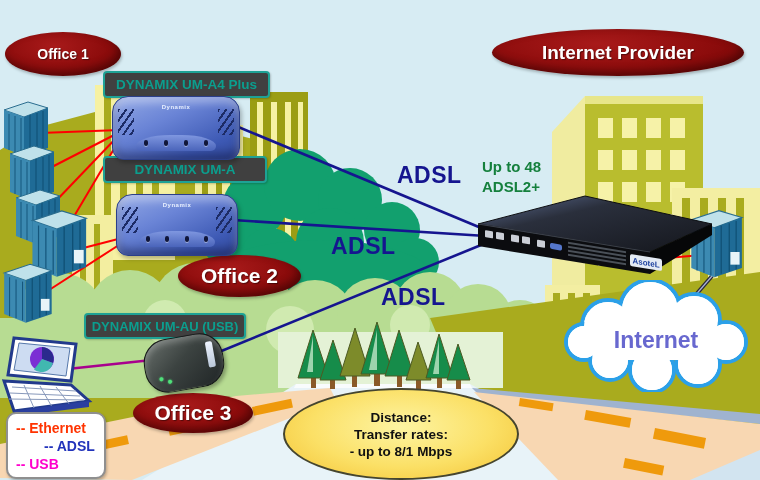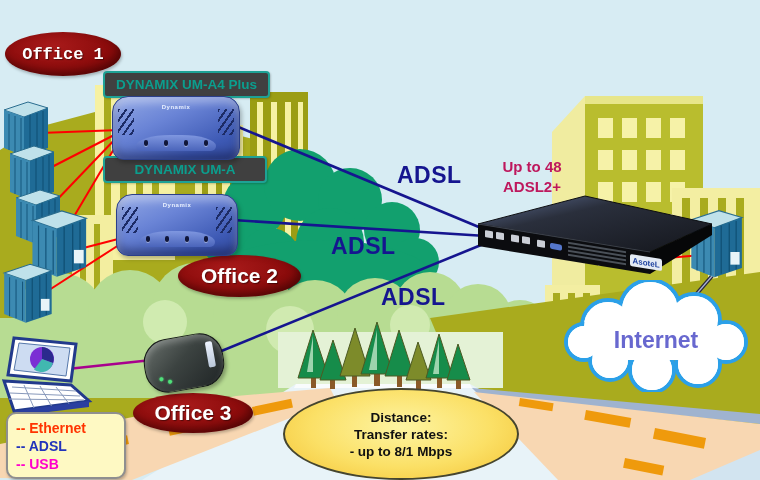--- a/index.html
+++ b/index.html
@@ -51,34 +51,34 @@
     background:linear-gradient(140deg,#6a716d 0%,#3c4341 45%,#1f2425 100%);
     border:1px solid #151818;
     box-shadow:inset 0 4px 6px rgba(255,255,255,.25), 2px 3px 4px rgba(0,0,0,.3);
     transform:rotate(-10deg);
   }
   .usbmodem .led{position:absolute;width:4px;height:4px;border-radius:50%;background:#4fe07a;box-shadow:0 0 2px #4fe07a;}
   .usbmodem .tag{position:absolute;right:8px;top:9px;width:7px;height:26px;border-radius:2px;
     background:linear-gradient(#eef4ff,#b9c6d8);}
 
   .legend{
-    background:#fef9c3;border:2px solid #8f8f8f;border-radius:10px;
-    padding:5px 20px 4px 8px;box-shadow:1px 2px 3px rgba(0,0,0,.25);
+    background:#ffffff;border:2px solid #8f8f8f;border-radius:10px;
+    padding:5px 0 4px 8px;box-shadow:1px 2px 3px rgba(0,0,0,.25);
   }
   .legend div{font-weight:bold;font-size:14px;line-height:18px;white-space:nowrap;}
 
   .info-bubble{
     border-radius:50%;
     background:radial-gradient(ellipse at 50% 42%, #fdf4a2 0%, #fbe066 55%, #f3c233 100%);
     border:2px solid #45452f;
     display:flex;flex-direction:column;align-items:center;justify-content:center;
     color:#111;font-weight:bold;font-size:13.5px;line-height:17px;text-align:center;
   }
 
-  .capacity-note{color:#be185d;font-weight:bold;font-size:15px;line-height:20px;text-align:center;}
+  .capacity-note{color:#15803d;font-weight:bold;font-size:15px;line-height:20px;}
 
   .cloud-text{fill:#6868cf;font-weight:bold;font-size:23px;font-family:"Liberation Sans",sans-serif;}
   .dslam-logo-text{fill:#1b3f9e;font-weight:bold;font-size:8px;font-family:"Liberation Sans",sans-serif;}
 
   .line-eth{stroke:var(--ethernet-line,#f00);stroke-width:2;}
   .line-adsl{stroke:var(--adsl-line,#14148e);stroke-width:2.6;}
   .line-usb{stroke:var(--usb-line,#aa0090);stroke-width:2.4;}
   .line-up-outer{stroke:#2a2a38;stroke-width:4;}
   .line-up-inner{stroke:#aab4d8;stroke-width:1.2;}
 </style>
@@ -269,35 +269,41 @@
     </g>
     <g>
       <line class="line-up-outer" x1="712" y1="276" x2="662" y2="334"></line>
       <line class="line-up-inner" x1="712" y1="276" x2="662" y2="334"></line>
     </g>
     <g class="line-usb">
       <line x1="58" y1="370" x2="152" y2="360"></line>
     </g>
   </svg>
 
-  <div class="abs fg office" style="left:5px;top:32px;width:116px;height:44px;font-size:17px;font-family:Liberation Mono, monospace;">
+  <div class="abs fg office" style="left:5px;top:32px;width:116px;height:44px;font-size:14px;">
     <span>Office 1</span>
   </div>
   <div class="abs fg office" style="left:178px;top:255px;width:123px;height:42px;font-size:21px;">
     <span>Office 2</span>
   </div>
   <div class="abs fg office" style="left:133px;top:393px;width:120px;height:40px;font-size:21px;">
     <span>Office 3</span>
   </div>
+  <div class="abs fg office" style="left:492px;top:29px;width:252px;height:47px;font-size:19px;">
+    <span>Internet Provider</span>
+  </div>
 
   <div class="abs fg dev-label" style="left:103px;top:71px;width:163px;height:23px;">
     <span>DYNAMIX UM-A4 Plus</span>
   </div>
   <div class="abs fg dev-label" style="left:103px;top:156px;width:160px;height:23px;">
     <span>DYNAMIX UM-A</span>
+  </div>
+  <div class="abs fg dev-label" style="left:84px;top:313px;width:158px;height:22px;font-size:13px;">
+    <span>DYNAMIX UM-AU (USB)</span>
   </div>
 
   <div class="abs fg modem" style="left:112px;top:96px;width:126px;height:62px;">
     <div class="vent l"></div>
     <div class="vent r"></div>
     <div class="brand">Dynamix</div>
     <div class="ledbar">
       <div class="led"></div>
       <div class="led"></div>
       <div class="led"></div>
@@ -506,17 +512,17 @@
   </svg>
 
   <div class="abs fg info-bubble" style="left:283px;top:388px;width:232px;height:88px;">
     <div>Distance:</div>
     <div>Transfer rates:</div>
     <div>- up to  8/1 Mbps</div>
   </div>
 
   <div class="abs fg legend" style="left:6px;top:412px;width:88px;">
     <div style="color: rgb(255, 51, 0);">-- Ethernet</div>
-    <div style="color: rgb(34, 51, 187);">-- ADSL</div>
+    <div style="color: rgb(34, 51, 187); margin-left: 28px;">-- ADSL</div>
     <div style="color: rgb(255, 0, 204);">-- USB</div>
   </div>
 
 </div>
 
 </body></html>

